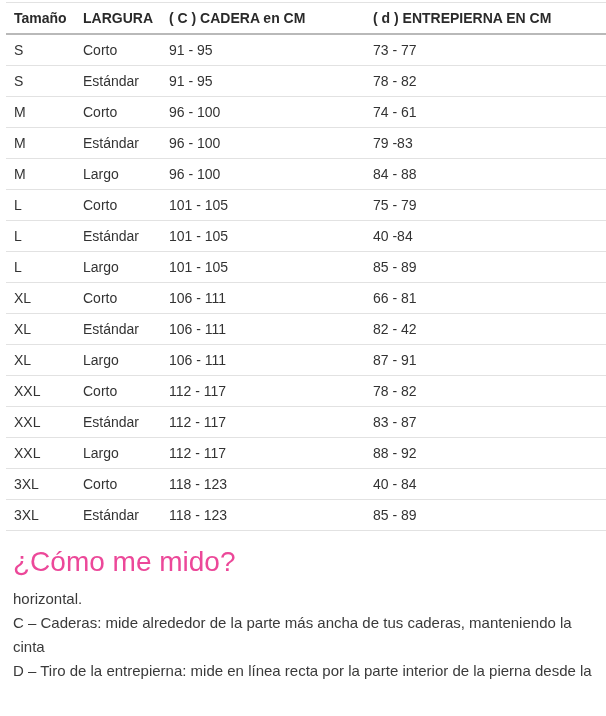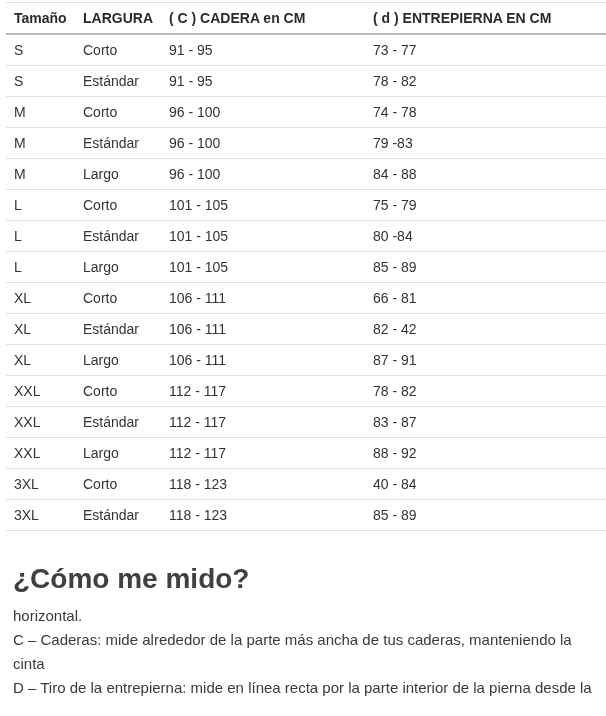--- a/index.html
+++ b/index.html
@@ -33,23 +33,23 @@
     border-bottom: 2px solid #b9b9b9;
     white-space: nowrap;
   }
   table.size-table td {
     padding: 5px 8px;
     border-bottom: 1px solid #e2e2e2;
     white-space: nowrap;
   }
   h2.measure-heading {
     font-size: 28px;
-    font-weight: bold;
-    color: #404040;
-    margin: 32px 0 9px 13px;
+    font-weight: normal;
+    color: #ec4899;
+    margin: 15px 0 9px 13px;
     line-height: 32px;
   }
   .instructions {
     margin-left: 13px;
     font-size: 15px;
     line-height: 24px;
     color: #3a3a3a;
   }
 </style>
 </head>
@@ -82,21 +82,21 @@
         <tr>
           <td>S</td>
           <td>Estándar</td>
           <td>91 - 95</td>
           <td>78 - 82</td>
         </tr>
         <tr>
           <td>M</td>
           <td>Corto</td>
           <td>96 - 100</td>
-          <td>74 - 78</td>
+          <td>74 - 61</td>
         </tr>
         <tr>
           <td>M</td>
           <td>Estándar</td>
           <td>96 - 100</td>
           <td>79 -83</td>
         </tr>
         <tr>
           <td>M</td>
           <td>Largo</td>
@@ -106,21 +106,21 @@
         <tr>
           <td>L</td>
           <td>Corto</td>
           <td>101 - 105</td>
           <td>75 - 79</td>
         </tr>
         <tr>
           <td>L</td>
           <td>Estándar</td>
           <td>101 - 105</td>
-          <td>80 -84</td>
+          <td>40 -84</td>
         </tr>
         <tr>
           <td>L</td>
           <td>Largo</td>
           <td>101 - 105</td>
           <td>85 - 89</td>
         </tr>
         <tr>
           <td>XL</td>
           <td>Corto</td>

